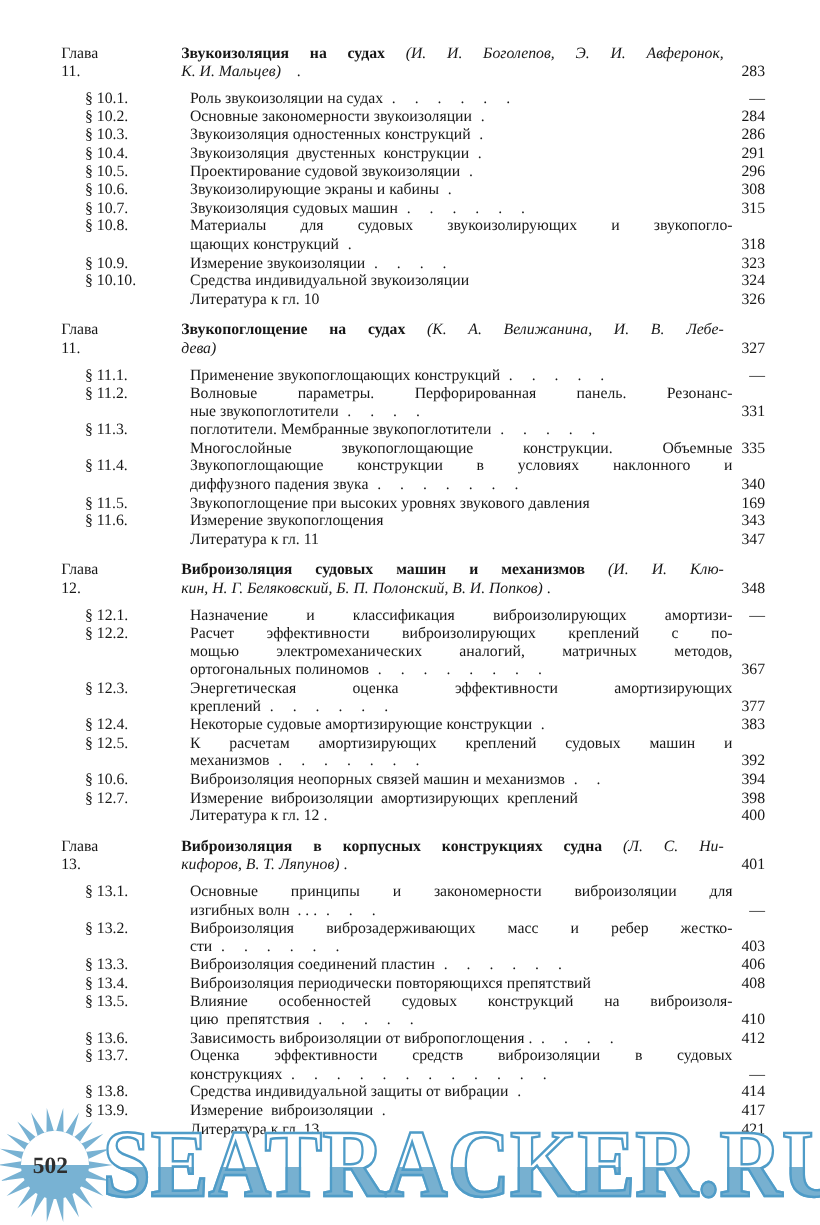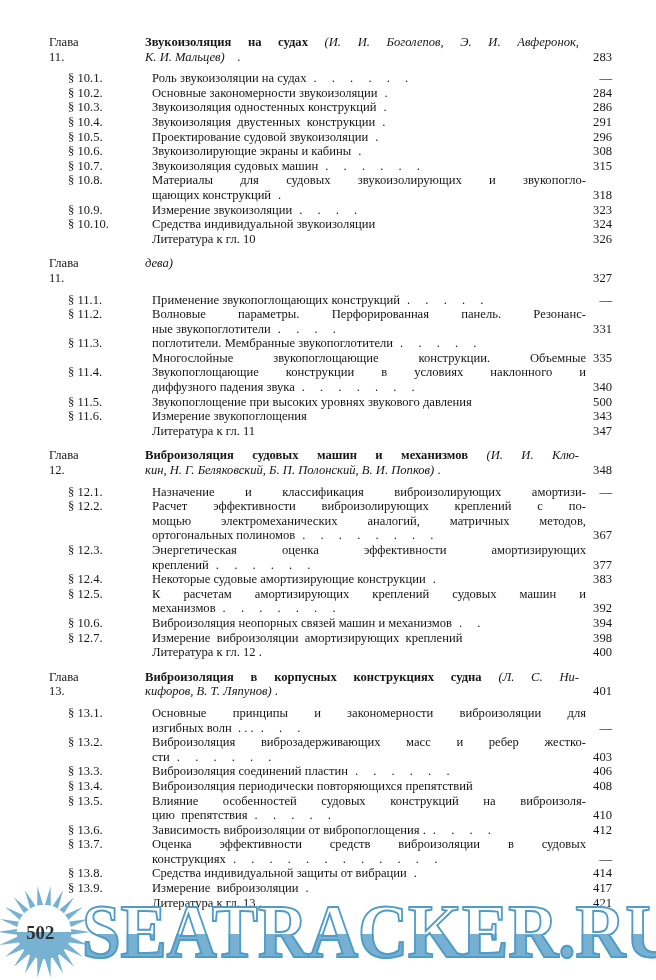--- a/index.html
+++ b/index.html
@@ -145,20 +145,21 @@
         <div class="col-page">326</div>
       </div>
     </section>
     <section class="chapter-block">
       <div class="row chapter-row">
         <div class="col-label chapter-label">
           <span>Глава</span>
           <span>11.</span>
         </div>
         <div class="col-text">
+          <div class="t-line just"><span class="seg-bold">Звукопоглощение на судах </span><span class="seg-italic">(К. А. Велижанина, И. В. Лебе-</span></div>
           <div class="t-line"><span class="seg-italic">дева)</span></div>
         </div>
         <div class="col-page">327</div>
       </div>
       <div class="row entry-row">
         <div class="col-label entry-label">§ 11.1.</div>
         <div class="col-text">
           <div class="t-line"><span>Применение звукопоглощающих конструкций</span><span class="dots">. . . . .</span></div>
         </div>
         <div class="col-page">—</div>
@@ -185,21 +186,21 @@
           <div class="t-line just"><span>Звукопоглощающие конструкции в условиях наклонного и</span></div>
           <div class="t-line"><span>диффузного падения звука</span><span class="dots">. . . . . . .</span></div>
         </div>
         <div class="col-page">340</div>
       </div>
       <div class="row entry-row">
         <div class="col-label entry-label">§ 11.5.</div>
         <div class="col-text">
           <div class="t-line"><span>Звукопоглощение при высоких уровнях звукового давления</span></div>
         </div>
-        <div class="col-page">500</div>
+        <div class="col-page">169</div>
       </div>
       <div class="row entry-row">
         <div class="col-label entry-label">§ 11.6.</div>
         <div class="col-text">
           <div class="t-line"><span>Измерение звукопоглощения</span></div>
         </div>
         <div class="col-page">343</div>
       </div>
       <div class="row entry-row">
         <div class="col-label entry-label"></div>

